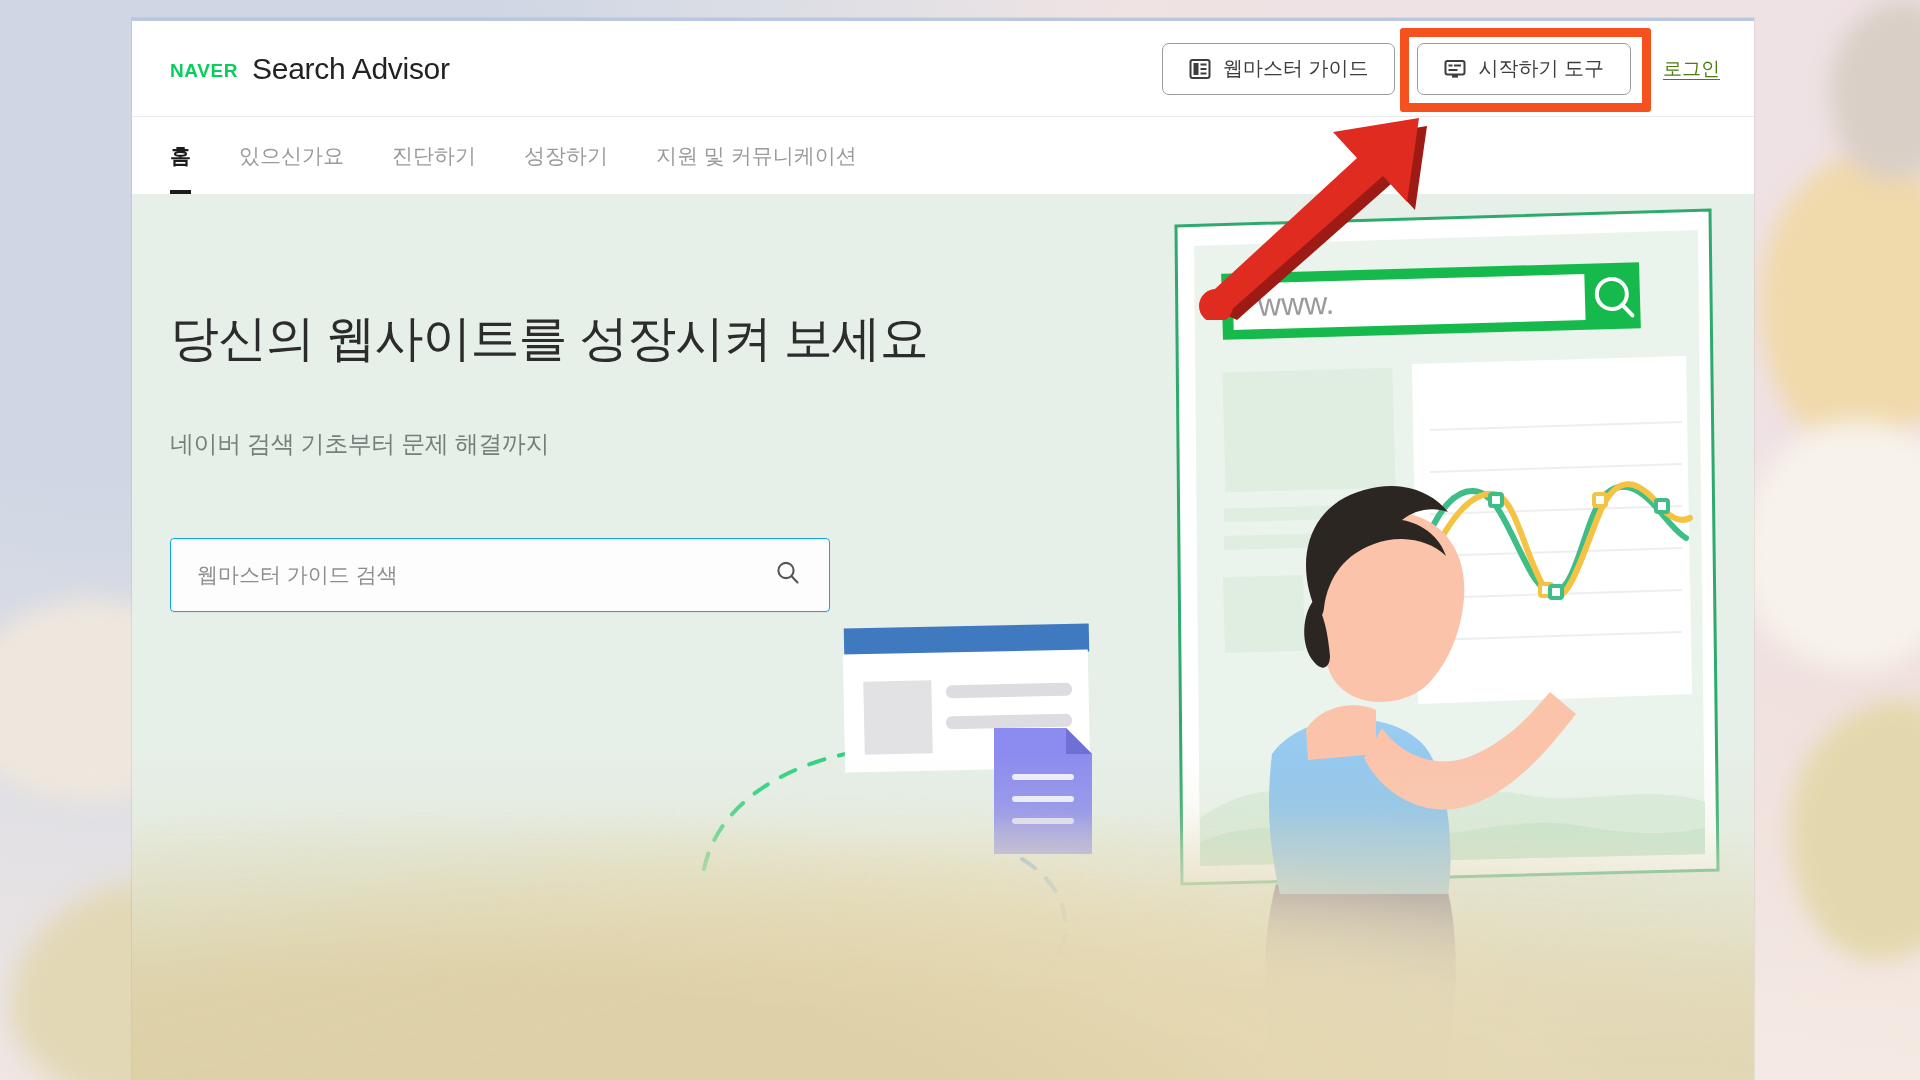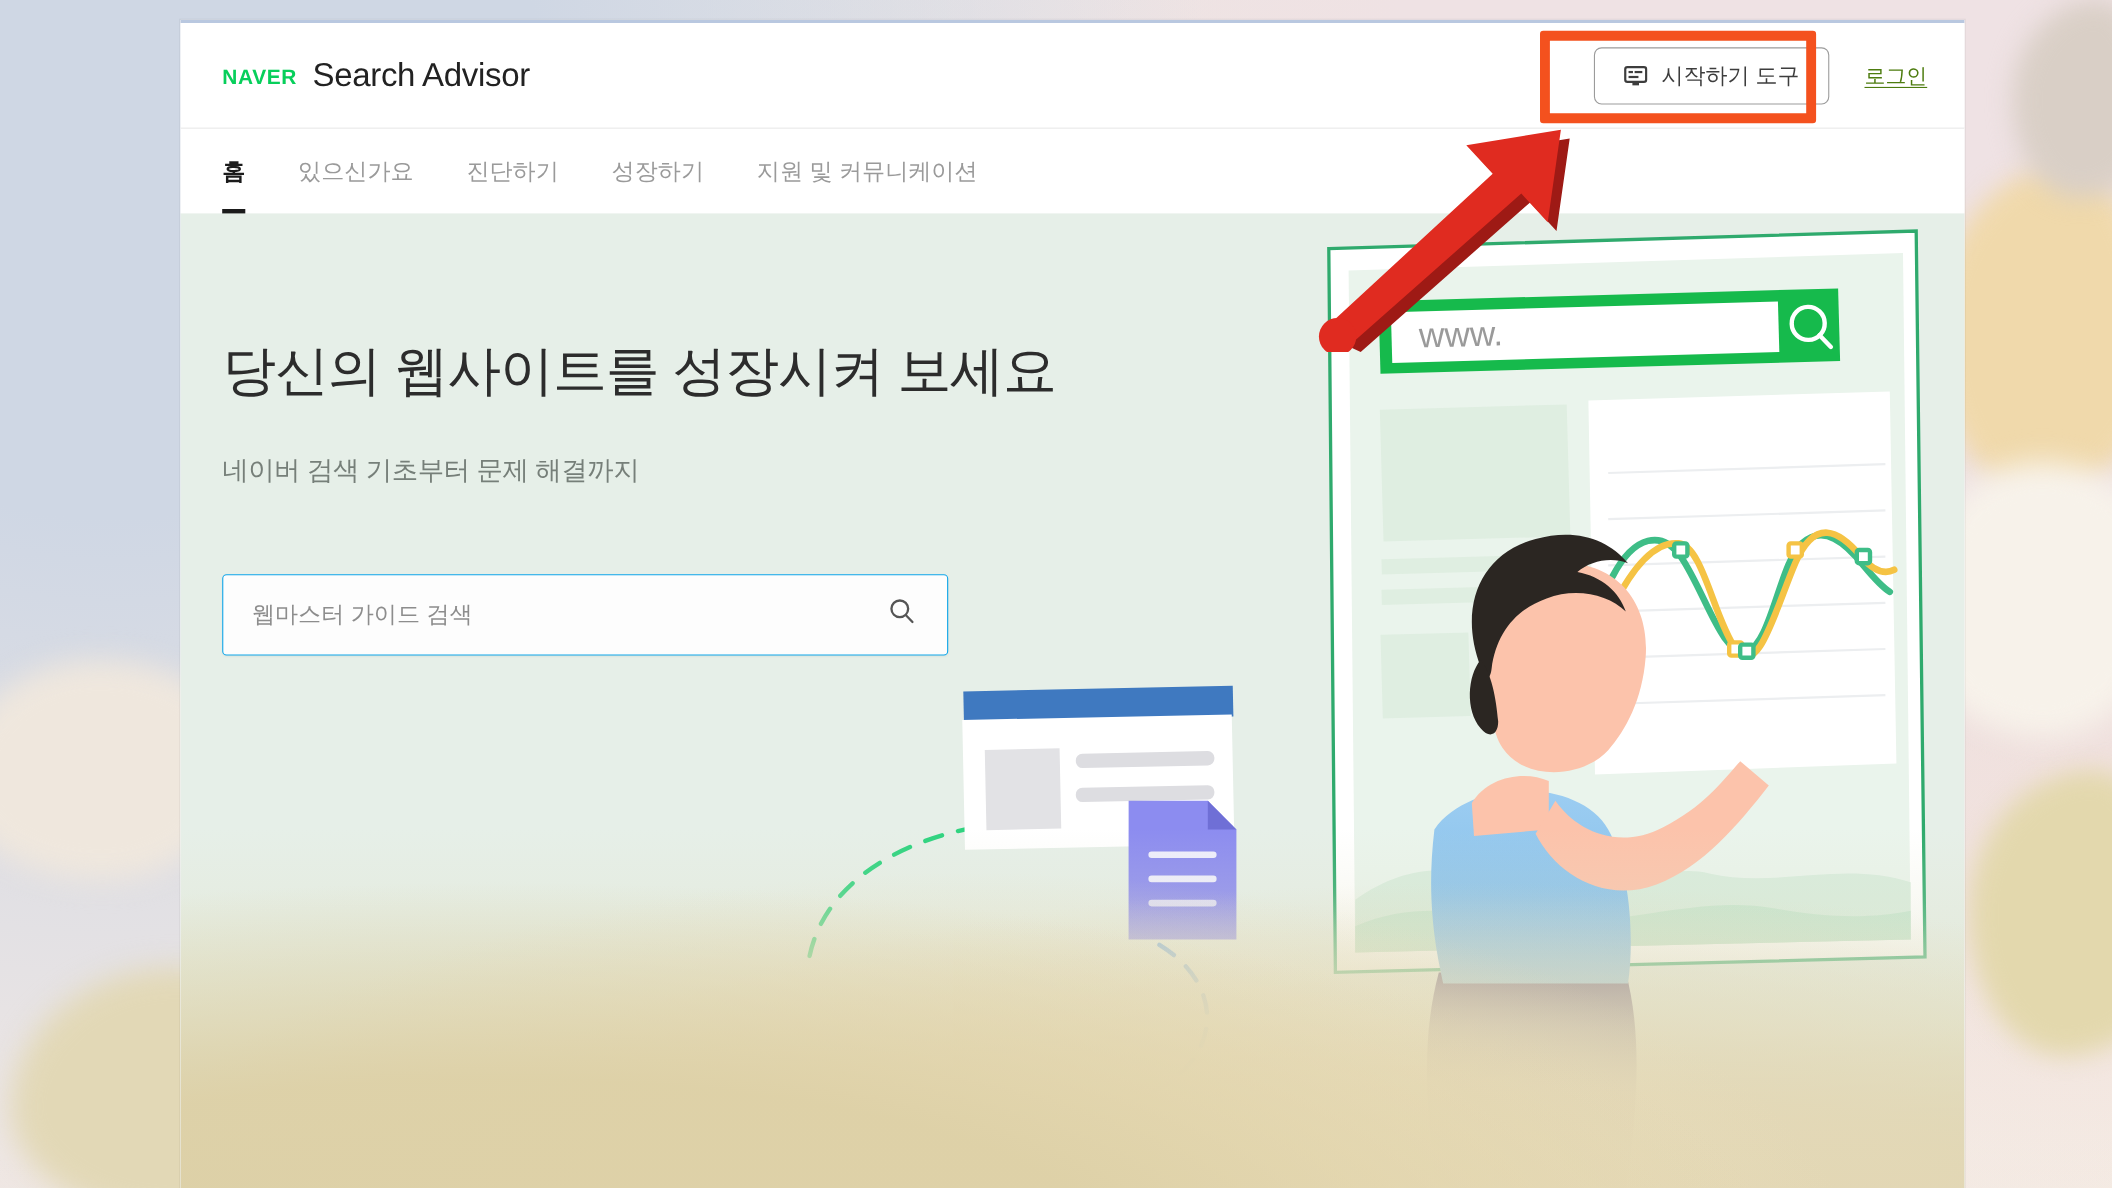--- a/index.html
+++ b/index.html
@@ -24,21 +24,21 @@
       radial-gradient(circle at 99% 82%, #e9dfcd 0 20%, rgba(233,223,205,0) 50%),
       radial-gradient(circle at 52% 96%, #e3d7bd 0 24%, rgba(227,215,189,0) 55%),
       radial-gradient(circle at 30% 99%, #d9cfae 0 18%, rgba(217,207,174,0) 46%),
       linear-gradient(160deg, #dfe2e8 0%, #efe9e4 35%, #e7e0cd 70%, #d9d2b8 100%);
   }
   .petal { position: absolute; border-radius: 50% 50% 48% 52% / 56% 44% 56% 44%; filter: blur(13px); }
   .leaf  { position: absolute; border-radius: 60% 40% 55% 45% / 50% 60% 40% 50%; filter: blur(11px); }
 
   
   .page {
-    position: absolute; left: 164px; top: 18px;
+    position: absolute; left: 132px; top: 18px;
     width: 1622px; height: 1062px;
     background: #ffffff;
     box-shadow: 0 0 0 1px rgba(0,0,0,0.06);
     overflow: hidden;
   }
   .page-topline { height: 3px; background: #b9c8e0; }
 
   
   .site-header {
     height: 95px; display: flex; align-items: center;
@@ -85,21 +85,21 @@
   }
 
   
   .hero {
     position: relative; height: 889px; background: #e6efe8; overflow: hidden;
   }
   .hero-copy { position: absolute; left: 38px; top: 112px; z-index: 4; }
   .hl { font-size: 49px; color: #2c2c2c; line-height: 1.32; letter-spacing: -1px; font-weight: 400; }
   .hl .strong { font-weight: 700; }
   .sub {
-    margin-top: 36px; font-size: 24px; color: #767f79;
+    margin-top: 52px; font-size: 24px; color: #767f79;
     line-height: 1.72; letter-spacing: -0.4px;
   }
   .searchbox {
     margin-top: 74px; width: 660px; height: 74px;
     background: #fdfdfd; border: 1px solid #0ea5e9; border-radius: 4px;
     display: flex; align-items: center; padding: 0 26px;
     box-shadow: 0 1px 2px rgba(0,0,0,0.04);
   }
   .searchbox input {
     flex: 1; border: none; outline: none; background: transparent;
@@ -147,20 +147,32 @@
   <div class="page-topline"></div>
 
   <div class="site-header">
     <div class="brand">
       <span class="naver-logo">NAVER</span>
       <span class="brand-title">Search Advisor</span>
     </div>
 
     <div class="header-right">
 
+      <button class="hbtn">
+        <span class="gicon">
+          <svg viewBox="0 0 22 22" width="22" height="22">
+            <rect x="1.5" y="2" width="19" height="18" rx="2" fill="none" stroke="#3d3d3d" stroke-width="2"></rect>
+            <rect x="4.5" y="5" width="5" height="12" fill="#3d3d3d"></rect>
+            <rect x="11.5" y="5.5" width="6" height="2" fill="#3d3d3d"></rect>
+            <rect x="11.5" y="10" width="6" height="2" fill="#3d3d3d"></rect>
+            <rect x="11.5" y="14.5" width="6" height="2" fill="#3d3d3d"></rect>
+          </svg>
+        </span>
+        <span>웹마스터 가이드</span>
+      </button>
 
       <button class="hbtn">
         <span class="gicon">
           <svg viewBox="0 0 22 22" width="22" height="22">
             <rect x="1.5" y="3" width="19" height="13.5" rx="2" fill="none" stroke="#3d3d3d" stroke-width="2"></rect>
             <rect x="4.5" y="6.5" width="4" height="2" fill="#3d3d3d"></rect>
             <rect x="10" y="6.5" width="7" height="2" fill="#3d3d3d"></rect>
             <rect x="4.5" y="11" width="9" height="2" fill="#3d3d3d"></rect>
             <rect x="8" y="17" width="6" height="2.6" fill="#3d3d3d"></rect>
           </svg>

